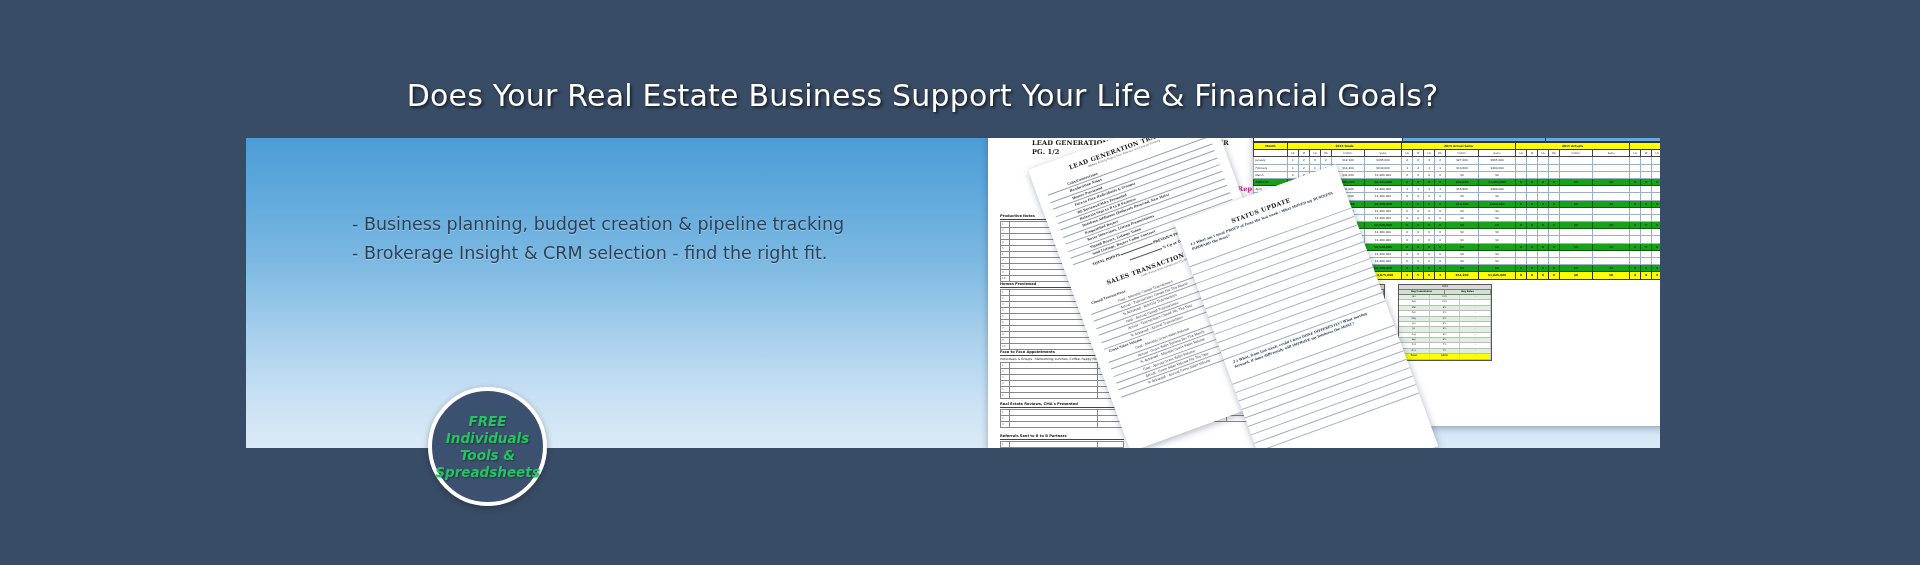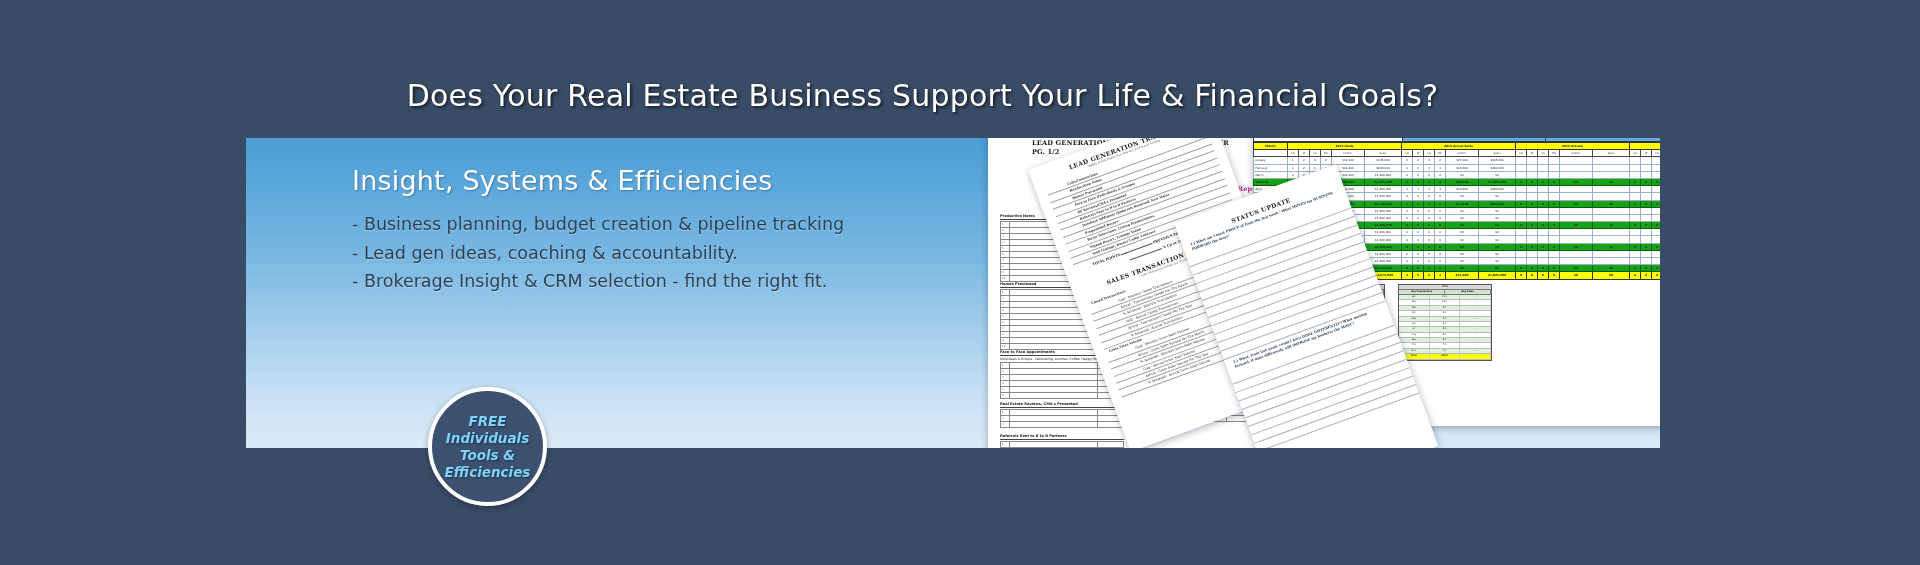--- a/index.html
+++ b/index.html
@@ -168,21 +168,21 @@
   .badge{
     position:absolute;left:428px;top:387px;width:111px;height:111px;
     border-radius:50%;
     background:#3c5170;
     border:4px solid #ffffff;
     box-shadow:0 2px 6px rgba(0,0,0,.3);
     display:flex;align-items:center;justify-content:center;
     text-align:center;z-index:30;
   }
   .badge-text{
-    color:#7dd3fc;font-style:italic;font-weight:700;
+    color:#22c55e;font-style:italic;font-weight:700;
     font-size:13.5px;line-height:17px;
     text-shadow:1px 1px 2px rgba(0,0,0,.4);
   }
 
   
   .caption{
     position:absolute;left:550px;top:462px;
     color:#ffffff;font-style:italic;font-size:21px;
     white-space:nowrap;letter-spacing:.1px;
     text-shadow:2px 2px 3px rgba(0,0,0,.5);
@@ -1232,32 +1232,30 @@
           <div class="td-blank"></div>
           <div class="td-blank"></div>
           <div class="td-blank"></div>
           <div class="td-blank"></div>
           <div class="td-blank"></div>
         </div>
       </div>
 
     </div>
 
-    <div class="panel-title">Insight, Systems &amp; Efficiencies</div>
     <div class="bullets">
       <div class="bullet">- Business planning, budget creation &amp; pipeline tracking</div>
-      <div class="bullet">- Lead gen ideas, coaching &amp; accountability.</div>
       <div class="bullet">- Brokerage Insight &amp; CRM selection - find the right fit.</div>
     </div>
 
   </div>
 
   <div class="badge">
     <div class="badge-text">
       <div>FREE</div>
       <div>Individuals</div>
       <div>Tools &amp;</div>
-      <div>Efficiencies</div>
+      <div>Spreadsheets</div>
     </div>
   </div>
 
 
 </div>
 
 </body></html>

